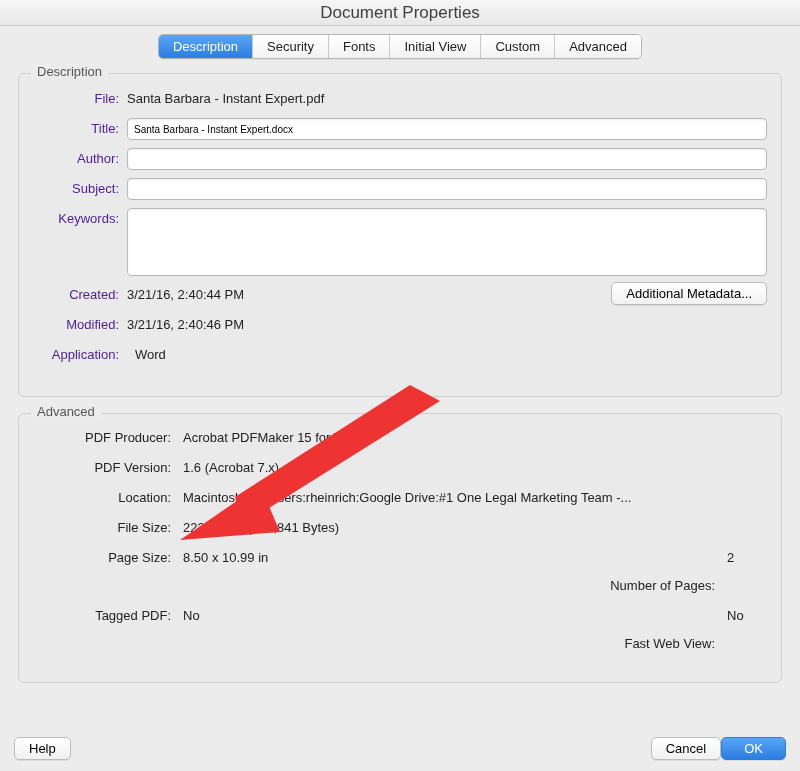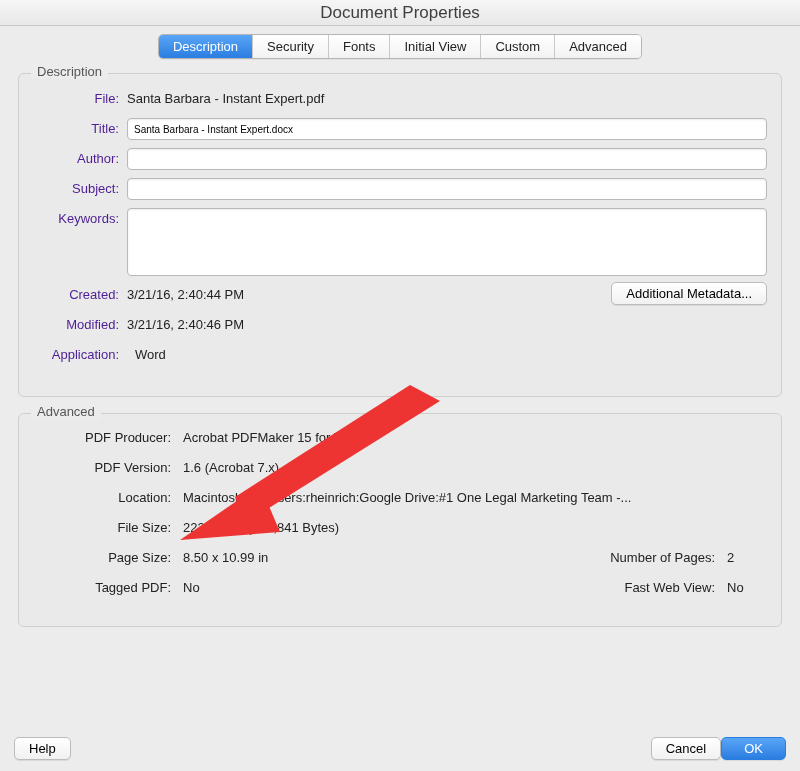--- a/index.html
+++ b/index.html
@@ -133,20 +133,21 @@
     text-align: right;
     padding-right: 12px;
     flex-shrink: 0;
   }
   .adv-val { flex: 1; }
   .adv-col2-lbl {
     width: 140px;
     text-align: right;
     padding-right: 12px;
     flex-shrink: 0;
+    margin-top: 28px;
   }
   .adv-col2-val {
     width: 40px;
     flex-shrink: 0;
   }
   .adv-split { display: flex; margin-bottom: 10px; line-height: 20px; }
 
   .footer {
     position: absolute;
     left: 0; right: 0; bottom: 0;

